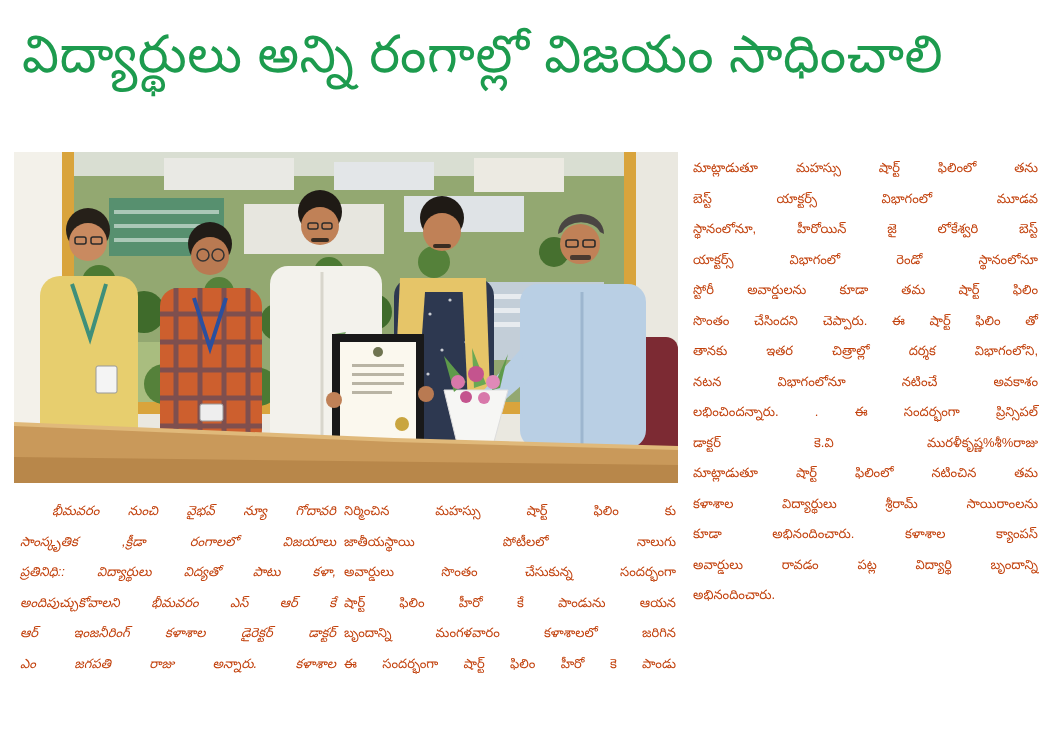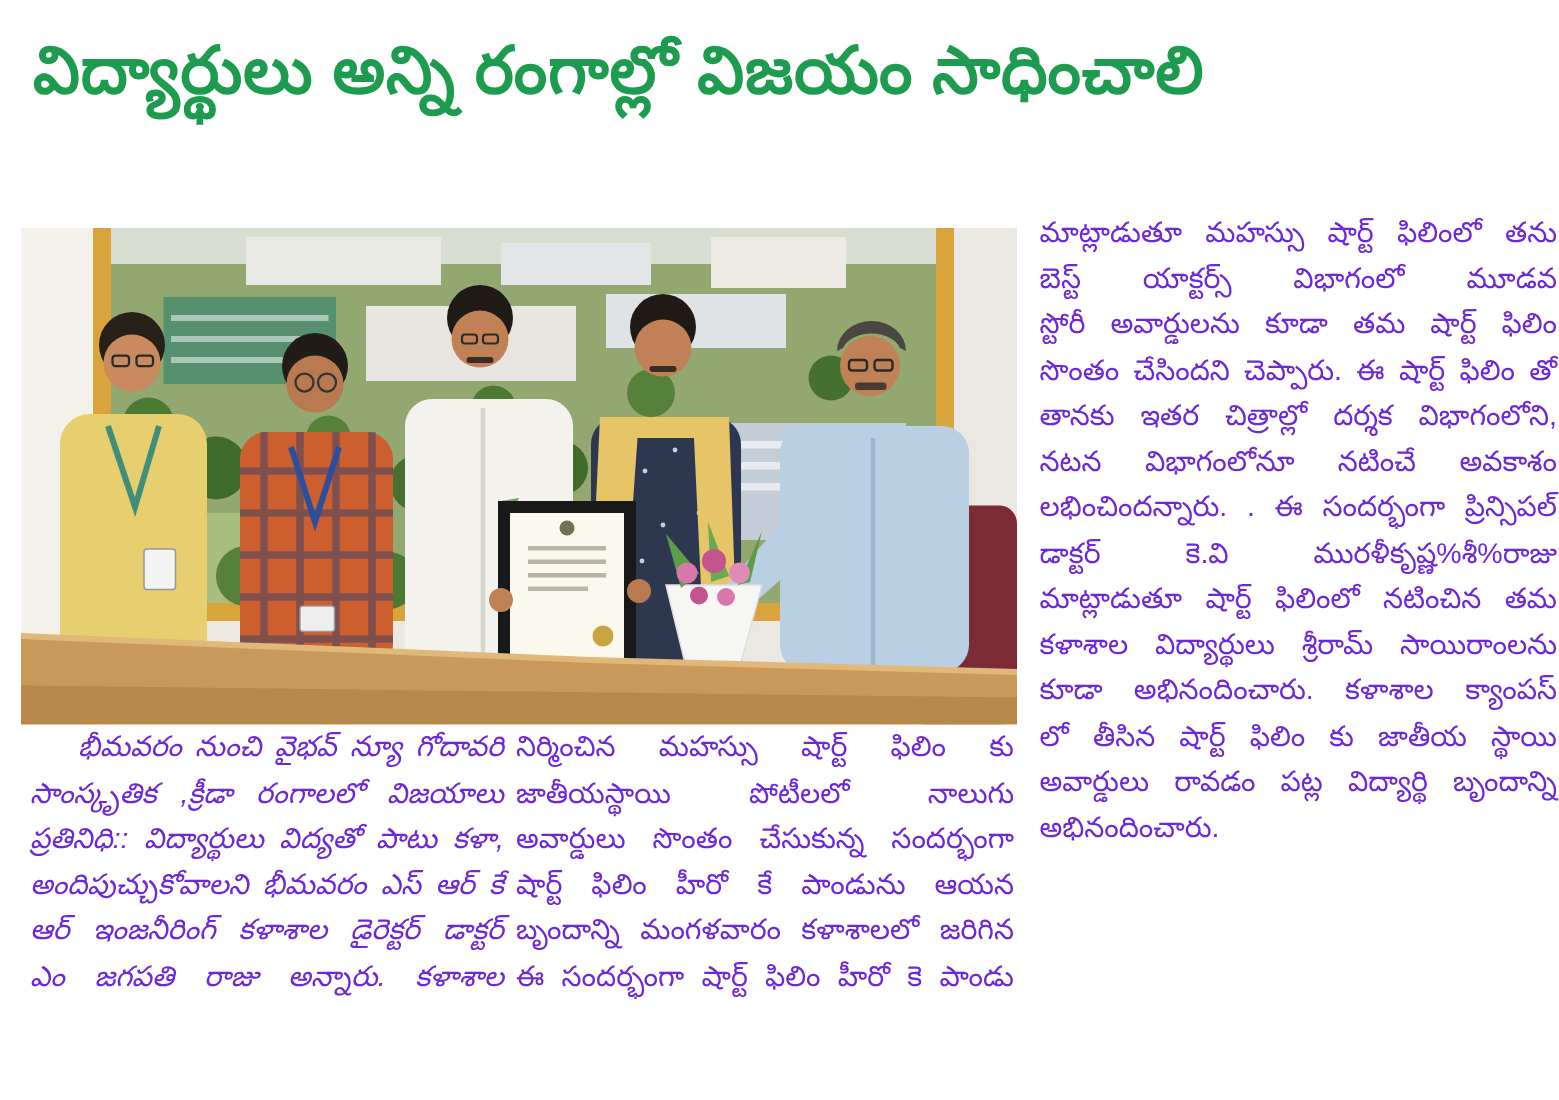--- a/index.html
+++ b/index.html
@@ -10,40 +10,41 @@
     background: #ffffff;
     overflow: hidden;
     font-family: "Liberation Sans", "DejaVu Sans", sans-serif;
   }
   .headline {
     position: absolute;
     left: 22px;
     top: 14px;
     width: 1000px;
     margin: 0;
-    font-size: 44px;
+    font-size: 52px;
     line-height: 1.55;
-    font-weight: bold;
+    font-weight: normal;
     color: #1d9b4e;
     letter-spacing: 0.5px;
     white-space: nowrap;
   }
   .photo {
     position: absolute;
     left: 14px;
     top: 152px;
     width: 664px;
     height: 331px;
     margin: 0;
   }
   .photo svg { display: block; width: 100%; height: 100%; }
   .col {
     position: absolute;
-    color: #6d28d9;
-    font-size: 19px;
+    color: #c2410c;
+    font-size: 13px;
+    margin-top: 12px;
   }
   .col .line {
     text-align: justify;
     text-align-last: justify;
     height: 30.5px;
     line-height: 30.5px;
     overflow: visible;
     white-space: nowrap;
   }
   .col-left  { left: 20px;  top: 484px; width: 316px; font-style: italic; }
@@ -226,27 +227,28 @@
       <div class="line">జాతీయస్థాయి పోటీలలో నాలుగు</div>
       <div class="line">అవార్డులు సొంతం చేసుకున్న సందర్భంగా</div>
       <div class="line">షార్ట్ ఫిలిం హీరో కే పాండును ఆయన</div>
       <div class="line">బృందాన్ని మంగళవారం కళాశాలలో జరిగిన</div>
       <div class="line">ఈ సందర్భంగా షార్ట్ ఫిలిం హీరో కె పాండు</div>
     </div>
 
   <div class="col col-right">
       <div class="line">మాట్లాడుతూ మహస్సు షార్ట్ ఫిలింలో తను</div>
       <div class="line">బెస్ట్ యాక్టర్స్ విభాగంలో మూడవ</div>
+      <div class="line">స్థానంలోనూ, హీరోయిన్ జై లోకేశ్వరి బెస్ట్</div>
+      <div class="line">యాక్టర్స్ విభాగంలో రెండో స్థానంలోనూ</div>
       <div class="line">స్టోరీ అవార్డులను కూడా తమ షార్ట్ ఫిలిం</div>
       <div class="line">సొంతం చేసిందని చెప్పారు. ఈ షార్ట్ ఫిలిం తో</div>
       <div class="line">తానకు ఇతర చిత్రాల్లో దర్శక విభాగంలోని,</div>
       <div class="line">నటన విభాగంలోనూ నటించే అవకాశం</div>
       <div class="line">లభించిందన్నారు. . ఈ సందర్భంగా ప్రిన్సిపల్</div>
       <div class="line">డాక్టర్ కె.వి మురళీకృష్ణ%శీ%రాజు</div>
       <div class="line">మాట్లాడుతూ షార్ట్ ఫిలింలో నటించిన తమ</div>
       <div class="line">కళాశాల విద్యార్థులు శ్రీరామ్ సాయిరాంలను</div>
       <div class="line">కూడా అభినందించారు. కళాశాల క్యాంపస్</div>
-      <div class="line">లో తీసిన షార్ట్ ఫిలిం కు జాతీయ స్థాయి</div>
       <div class="line">అవార్డులు రావడం పట్ల విద్యార్థి బృందాన్ని</div>
       <div class="line">అభినందించారు.</div>
     </div>
 
 </div>
 
 </body></html>

